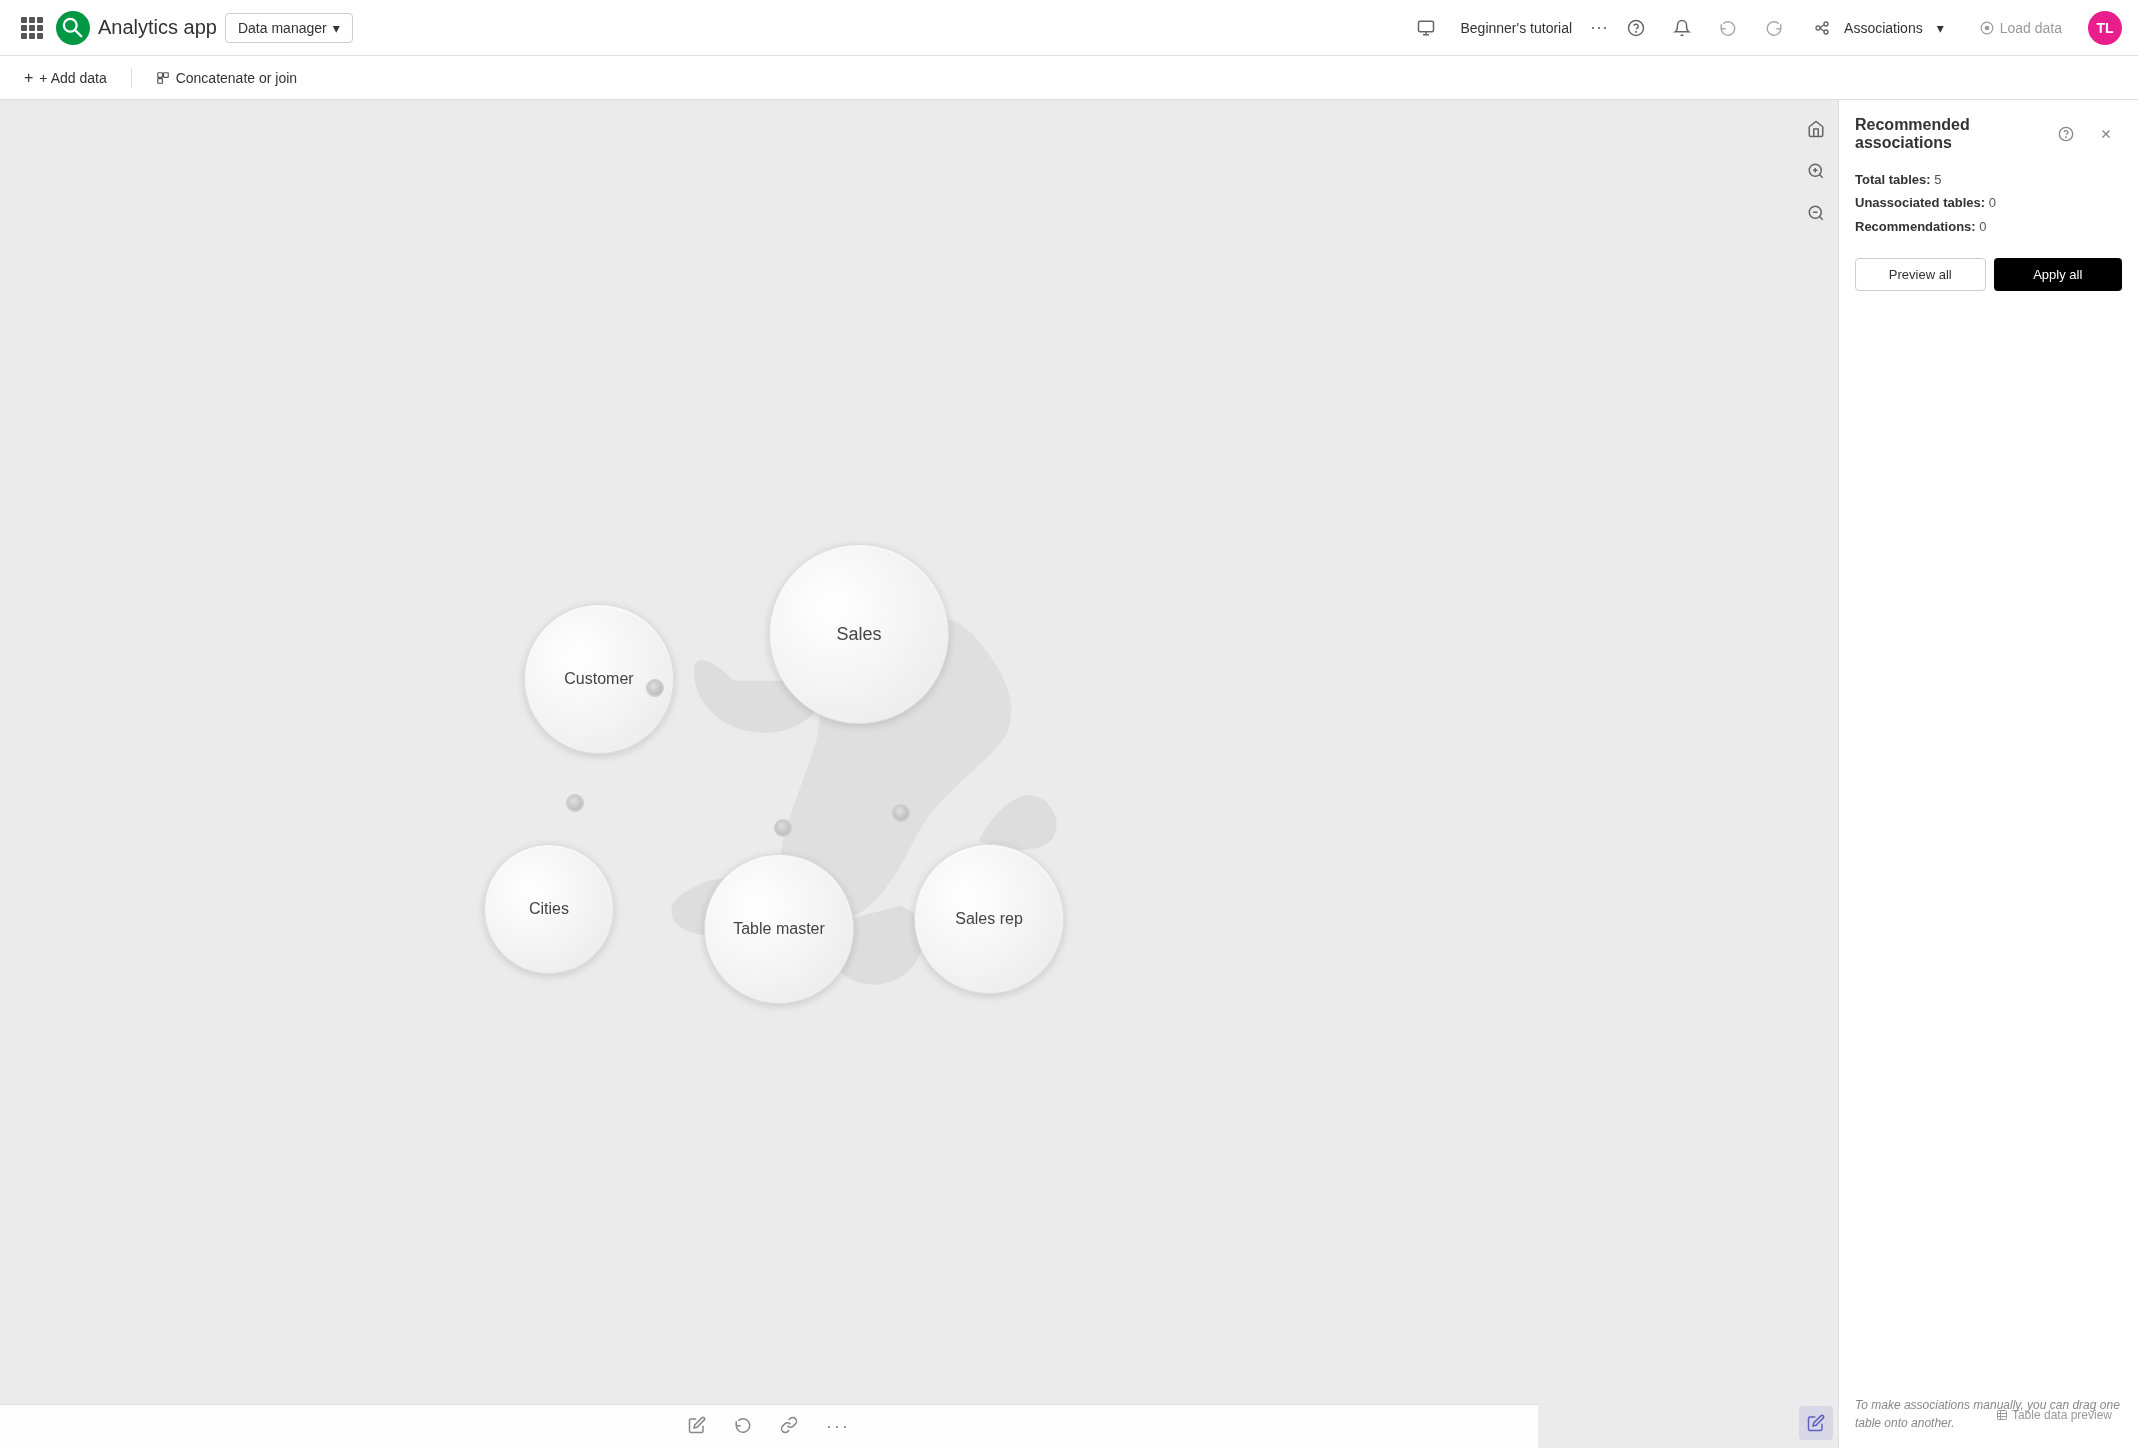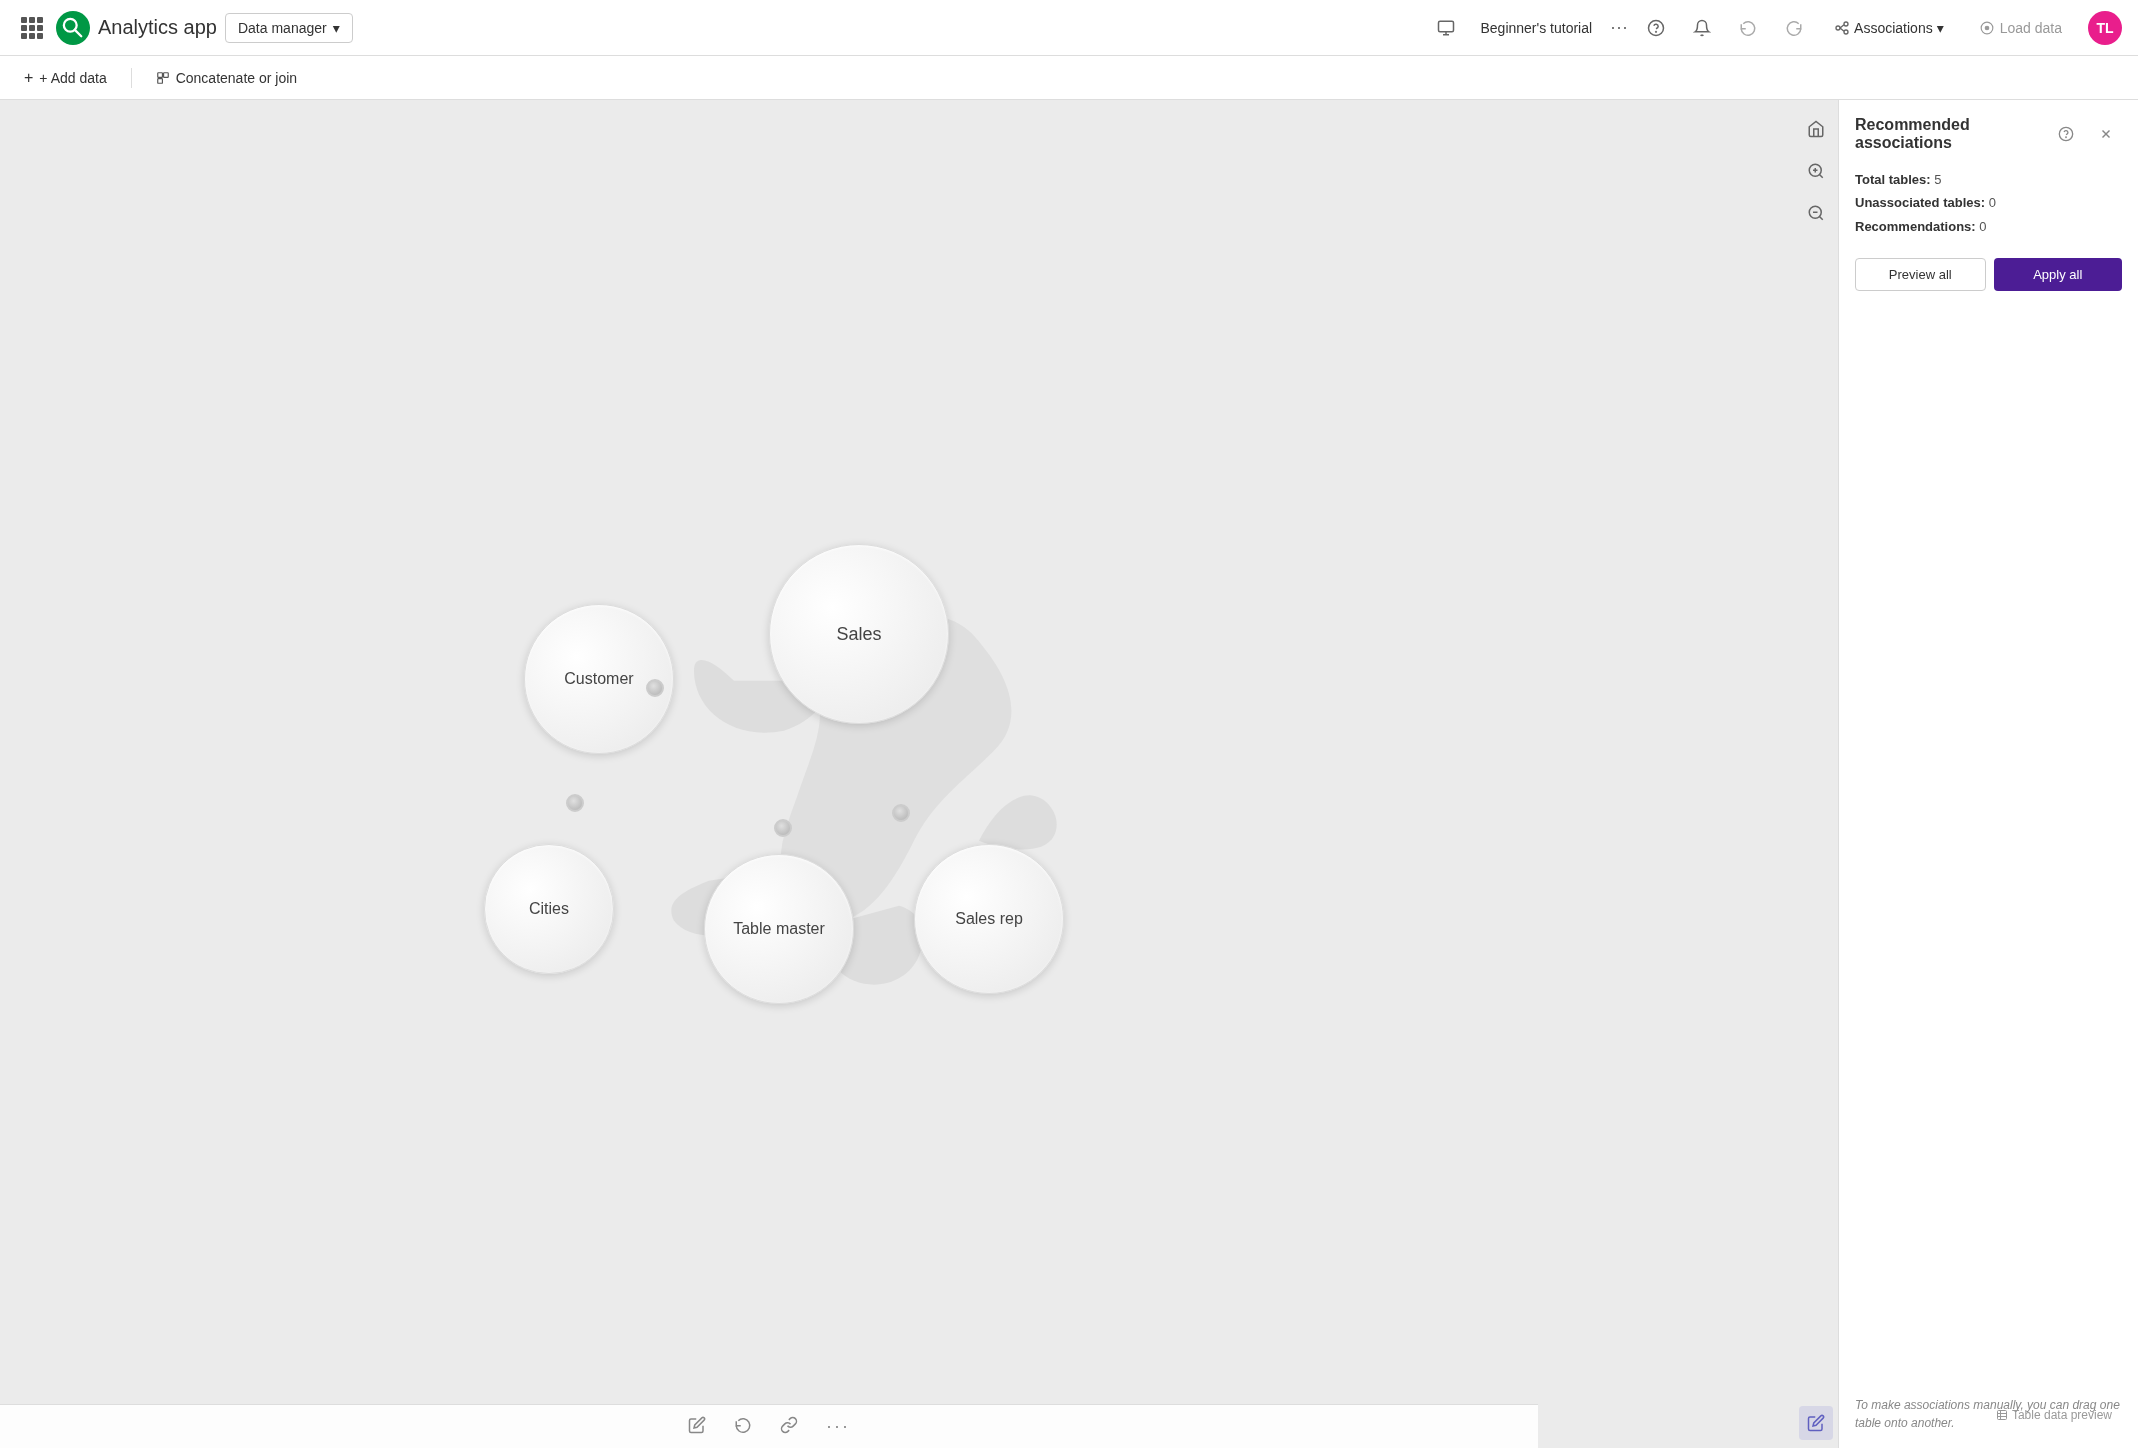--- a/index.html
+++ b/index.html
@@ -35,21 +35,21 @@
       padding: 6px 10px; cursor: pointer; font-size: 14px; color: #333;
     }
     .dots-icon { font-size: 18px; color: #666; cursor: pointer; }
 
     .icon-btn {
       width: 32px; height: 32px; border-radius: 50%; display: flex;
       align-items: center; justify-content: center; cursor: pointer; color: #555;
     }
 
     .associations-btn {
-      display: flex; align-items: center; gap: 4px;
+      display: flex; align-items: center; gap: 14px;
       padding: 6px 10px; cursor: pointer; font-size: 14px; color: #333; border-radius: 4px;
     }
 
     .load-data-btn {
       display: flex; align-items: center; gap: 6px;
       padding: 6px 12px; cursor: pointer; font-size: 14px; color: #999;
     }
 
     .avatar {
       width: 34px; height: 34px; border-radius: 50%; background: #e91e8c;
@@ -131,21 +131,21 @@
 
     .panel-actions {
       display: flex; gap: 8px; margin-bottom: 20px;
     }
     .btn-preview {
       flex: 1; padding: 8px 12px; border: 1px solid #ccc; border-radius: 4px;
       background: #fff; cursor: pointer; font-size: 13px; color: #333;
     }
     .btn-apply {
       flex: 1; padding: 8px 12px; border: none; border-radius: 4px;
-      background: #4c1d95; cursor: pointer; font-size: 13px; color: #fff; font-weight: 500;
+      background: #000000; cursor: pointer; font-size: 13px; color: #fff; font-weight: 500;
     }
 
     .panel-footer {
       position: absolute; bottom: 16px; left: 16px; right: 16px;
     }
     .panel-footer-text { font-size: 12px; color: #888; font-style: italic; line-height: 1.5; }
 
     
     .bottom-toolbar {
       position: absolute; bottom: 0; left: 0; right: 300px;

